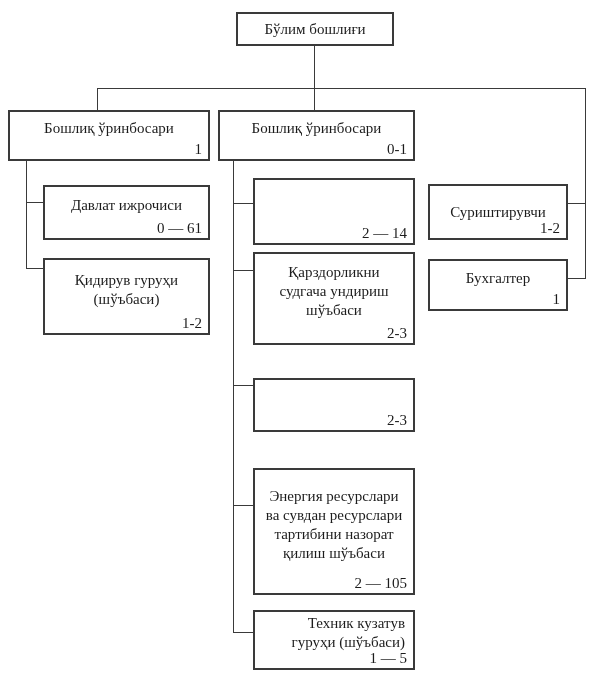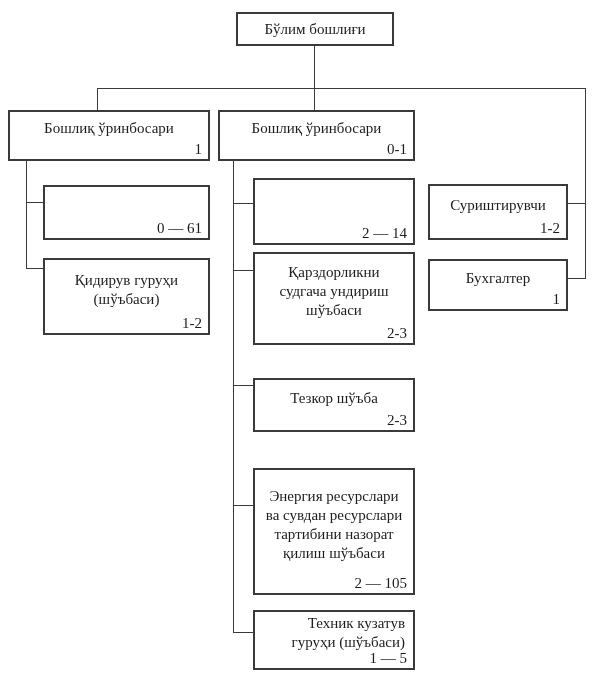--- a/index.html
+++ b/index.html
@@ -45,21 +45,21 @@
   .line.h { height: 1px; }
   .line.v { width: 1px; }
 
   
   #n-top            { left: 236px; top: 12px;  width: 158px; height: 34px; }
   #n-left-deputy    { left: 8px;   top: 110px; width: 202px; height: 51px; }
   #n-mid-deputy     { left: 218px; top: 110px; width: 197px; height: 51px; }
   #n-davlat         { left: 43px;  top: 185px; width: 167px; height: 55px; }
   #n-qidiruv        { left: 43px;  top: 258px; width: 167px; height: 77px; }
   #n-monitoring     { left: 253px; top: 178px; width: 162px; height: 67px; }
-  #n-surishtiruvchi { left: 428px; top: 184px; width: 140px; height: 56px; }
+  #n-surishtiruvchi { left: 428px; top: 184px; width: 140px; height: 56px; align-items: flex-end; }
   #n-buxgalter      { left: 428px; top: 259px; width: 140px; height: 52px; }
   #n-qarzdorlik     { left: 253px; top: 252px; width: 162px; height: 93px; }
   #n-tezkor         { left: 253px; top: 378px; width: 162px; height: 54px; }
   #n-energiya       { left: 253px; top: 468px; width: 162px; height: 127px; }
   #n-texnik         { left: 253px; top: 610px; width: 162px; height: 60px; text-align: right; }
 
   
   #c1  { left: 314px; top: 46px;  height: 64px; }
   #c2  { left: 97px;  top: 88px;  width: 489px; }
   #c3  { left: 97px;  top: 88px;  height: 22px; }
@@ -105,20 +105,21 @@
     <div class="label">Бошлиқ ўринбосари</div>
     <div class="count">1</div>
   </div>
 
   <div class="node" id="n-mid-deputy">
     <div class="label">Бошлиқ ўринбосари</div>
     <div class="count">0-1</div>
   </div>
 
   <div class="node" id="n-davlat">
+    <div class="label">Давлат ижрочиси</div>
     <div class="count">0 — 61</div>
   </div>
 
   <div class="node" id="n-qidiruv">
     <div class="label">Қидирув гуруҳи (шўъбаси)</div>
     <div class="count">1-2</div>
   </div>
 
   <div class="node" id="n-monitoring">
     <div class="count">2 — 14</div>
@@ -133,21 +134,20 @@
     <div class="label">Бухгалтер</div>
     <div class="count">1</div>
   </div>
 
   <div class="node" id="n-qarzdorlik">
     <div class="label">Қарздорликни судгача ундириш шўъбаси</div>
     <div class="count">2-3</div>
   </div>
 
   <div class="node" id="n-tezkor">
-    <div class="label">Тезкор шўъба</div>
     <div class="count">2-3</div>
   </div>
 
   <div class="node" id="n-energiya">
     <div class="label">Энергия ресурслари ва сувдан ресурслари тартибини назорат қилиш шўъбаси</div>
     <div class="count">2 — 105</div>
   </div>
 
   <div class="node" id="n-texnik">
     <div class="label">Техник кузатув гуруҳи (шўъбаси)</div>

